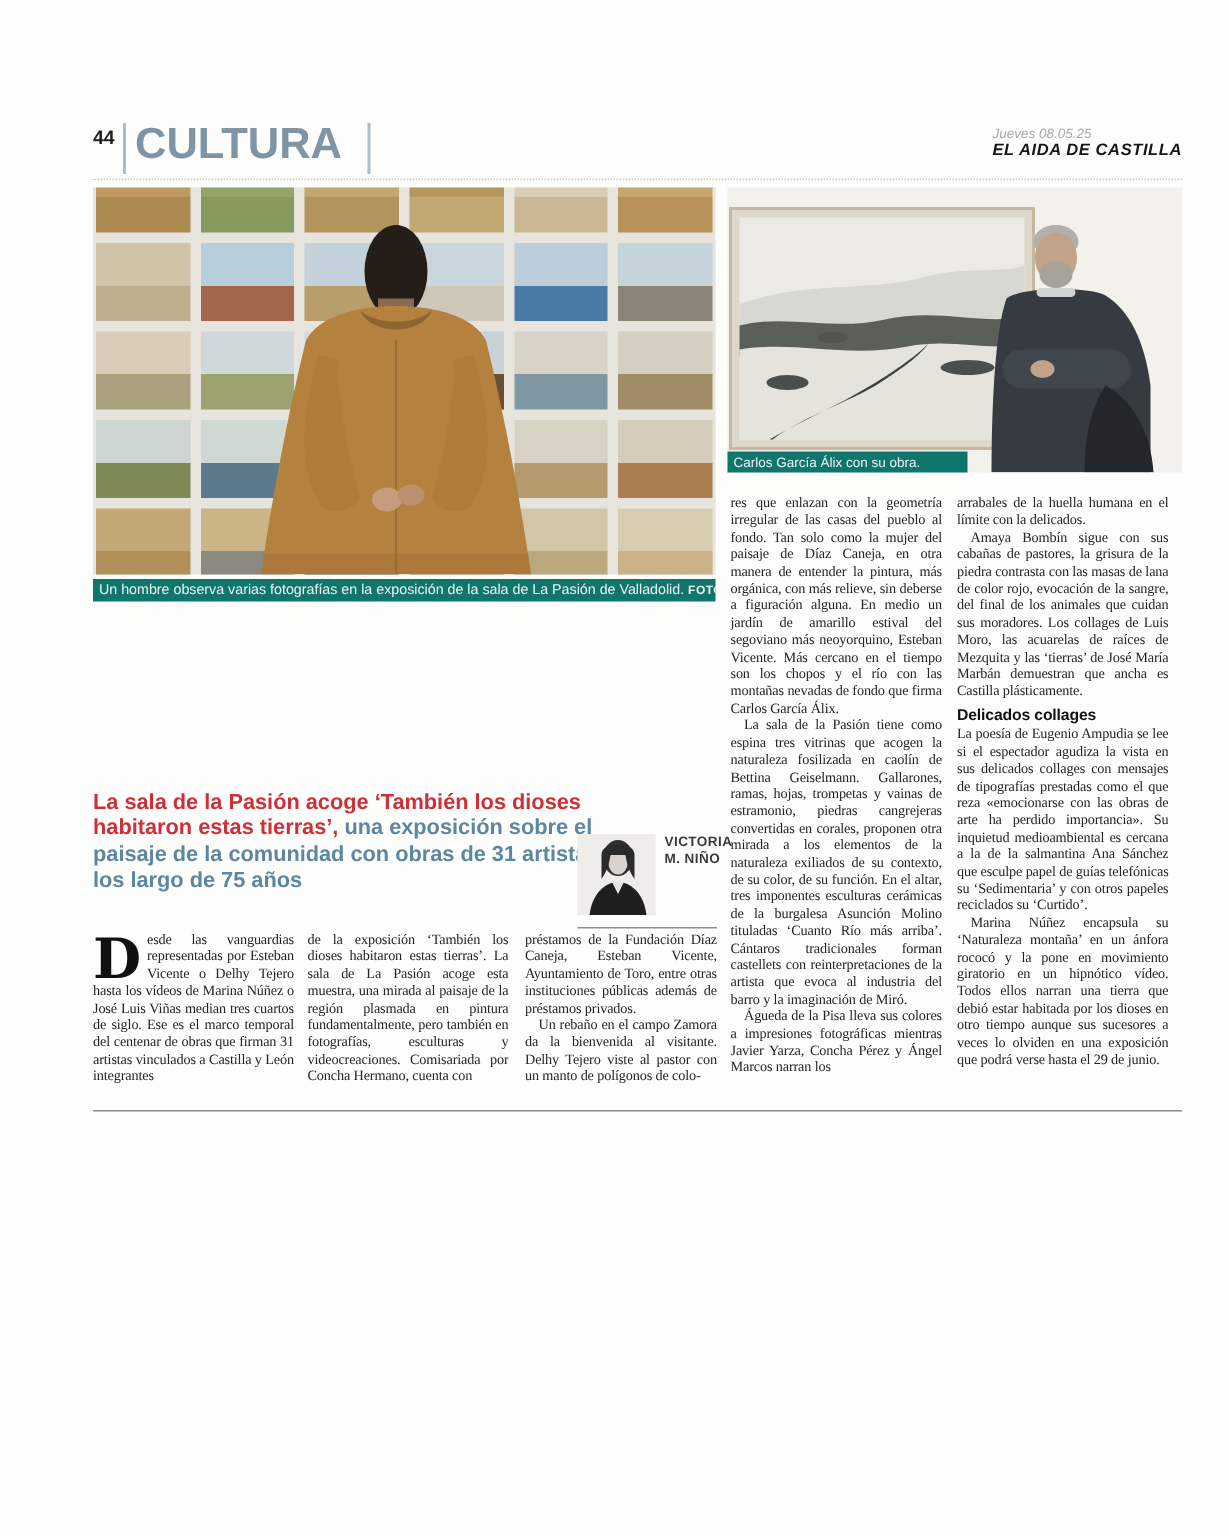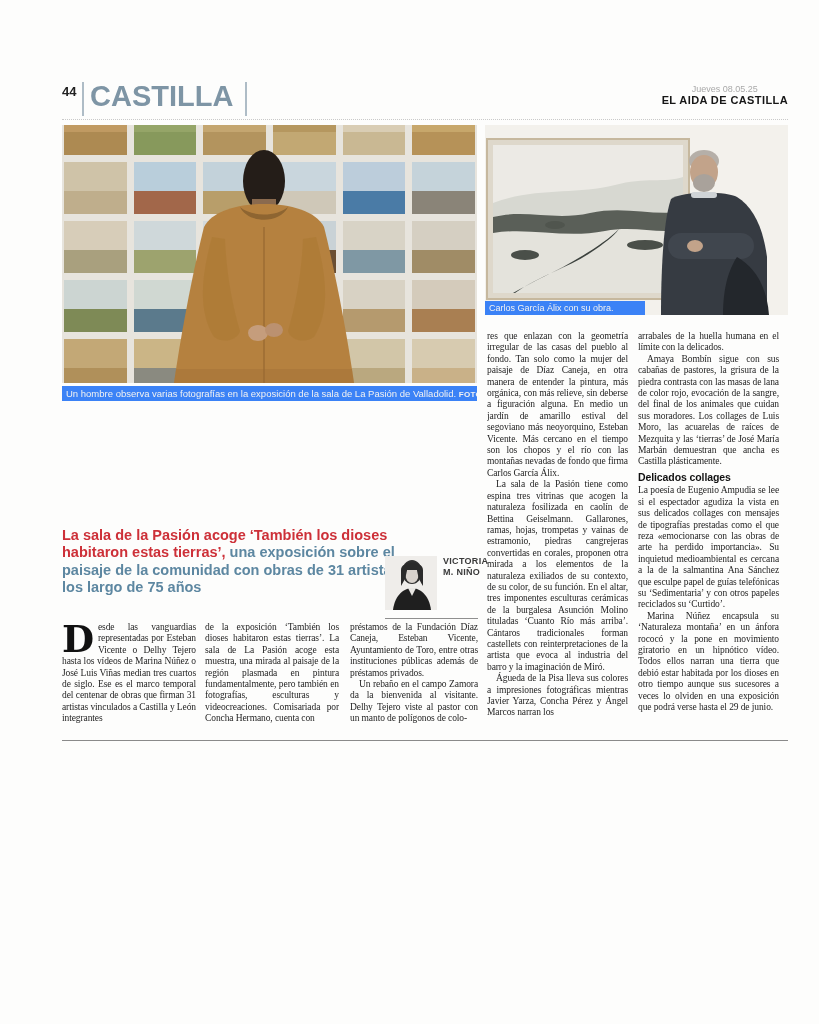--- a/index.html
+++ b/index.html
@@ -7,34 +7,34 @@
         font-family:"Liberation Sans",sans-serif;color:#1a1a1a;}
 
   
   .masthead{position:absolute;left:62px;top:82px;width:726px;height:36px;}
   .page-num{position:absolute;left:0;top:2px;font-size:13px;font-weight:bold;color:#222;}
   .vbar{position:absolute;top:0;width:2px;height:34px;background:#aebcc6;}
   .vbar.b1{left:20px;}
   .vbar.b2{left:183px;}
   .section-title{position:absolute;left:28px;top:-2px;font-size:29px;font-weight:bold;
                  letter-spacing:0px;color:#7e95a5;}
-  .mast-right{position:absolute;right:0;top:2px;text-align:center;line-height:1.15;}
+  .mast-right{position:absolute;right:0;top:2px;text-align:left;line-height:1.15;font-style:italic;}
   .mast-date{font-size:9px;color:#a9a9a9;}
   .mast-paper{font-size:11px;font-weight:bold;color:#161616;letter-spacing:.4px;}
   .head-rule{position:absolute;left:62px;top:119px;width:726px;border-top:1px dotted #c9c9c9;}
 
   
   .main-photo{position:absolute;left:62px;top:125px;width:415px;height:258px;
               background:#e7e4dd;overflow:hidden;}
   .photo-grid{position:absolute;left:2px;top:-22px;width:411px;
               display:grid;grid-template-columns:repeat(6,1fr);gap:7px;}
   .tile{height:52px;}
   .man-svg{position:absolute;left:0;top:0;}
 
-  .caption-strip{position:absolute;background:#3b82f6;color:#f2f2f2;
+  .caption-strip{position:absolute;background:#0f766e;color:#f2f2f2;
                  font-size:9.5px;line-height:15px;padding:0 4px;white-space:nowrap;overflow:hidden;}
   .caption-main{left:62px;top:386px;width:407px;height:15px;}
   .caption-side{left:485px;top:301px;width:152px;height:14px;font-size:9px;line-height:14px;}
   .caption-strip b{font-size:8px;letter-spacing:.3px;}
 
   
   .side-photo{position:absolute;left:485px;top:125px;width:303px;height:190px;
               background:#f3f1ec;overflow:hidden;}
 
   
@@ -70,21 +70,21 @@
   .bottom-rule{position:absolute;left:62px;top:740px;width:726px;border-top:1px solid #8a8a8a;}
 </style>
 </head>
 <body>
 
 <div class="page">
 
   <div class="masthead">
     <span class="page-num">44</span>
     <span class="vbar b1"></span>
-    <span class="section-title">CASTILLA</span>
+    <span class="section-title">CULTURA</span>
     <span class="vbar b2"></span>
     <div class="mast-right">
       <div class="mast-date">Jueves 08.05.25</div>
       <div class="mast-paper">EL AIDA DE CASTILLA</div>
     </div>
   </div>
   <div class="head-rule"></div>
 
   <div class="main-photo">
     <div class="photo-grid" id="photo-grid">

